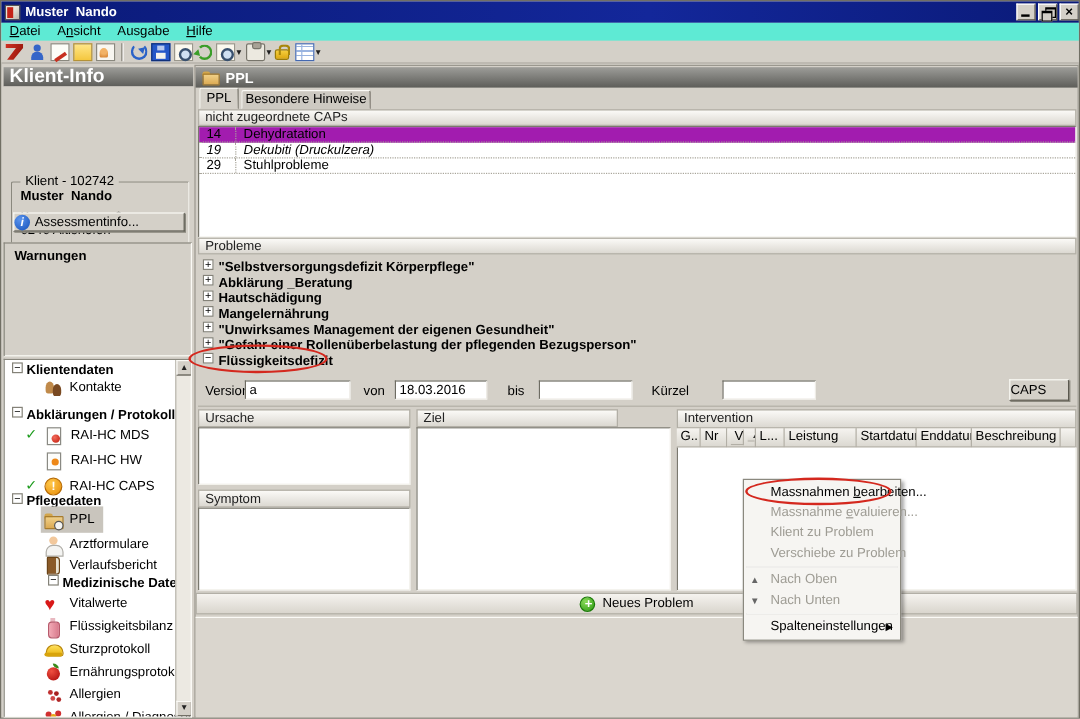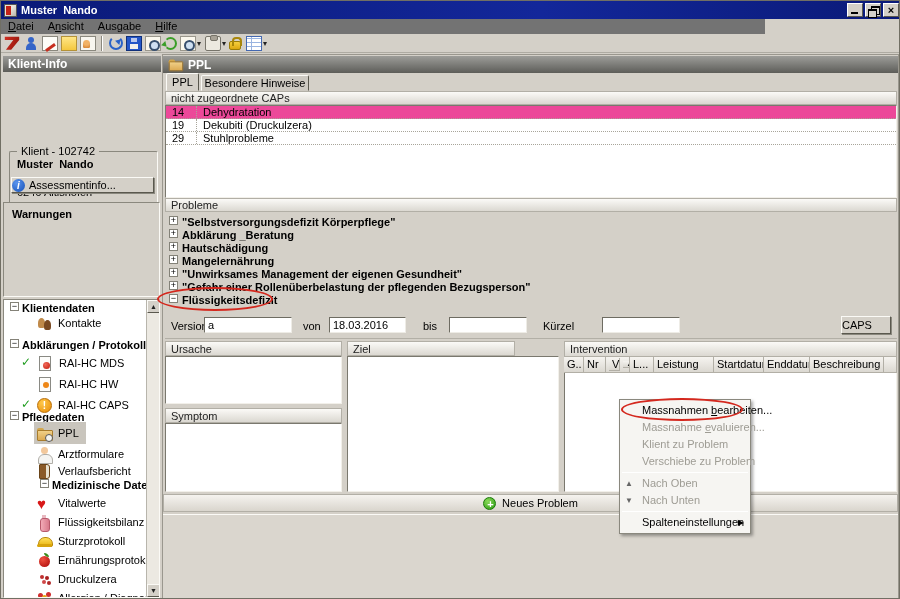--- a/index.html
+++ b/index.html
@@ -17,21 +17,21 @@
   #titlebar .t { color:#fff; font-weight:bold; font-size:11px; white-space:pre; }
   .winbtns { position:absolute; right:2px; top:2px; display:flex; gap:2px; }
   .wbtn { width:16px; height:14px; background:#d4d0c8; border:1px solid; border-color:#fff #5a584e #5a584e #fff;
     position:relative; font-size:9px; line-height:11px; text-align:center; font-weight:bold; }
   .wbtn.min::after { content:""; position:absolute; left:3px; bottom:2px; width:7px; height:2px; background:#000; }
   .wbtn.rest::before { content:""; position:absolute; left:5px; top:2px; width:7px; height:6px; border:1px solid #000; border-top-width:2px; }
   .wbtn.rest::after  { content:""; position:absolute; left:2px; top:5px; width:7px; height:6px; border:1px solid #000; border-top-width:2px; background:#d4d0c8; }
   .wbtn.close { font-size:11px; line-height:12px; }
 
   
-  #menubar { position:absolute; left:0; top:18px; width:764px; height:15px; display:flex; align-items:center; background:#737373; }
+  #menubar { position:absolute; left:0; top:18px; width:900px; height:15px; display:flex; align-items:center; background:#5eead4; }
   #menubar .mitem { padding:0 7px; height:15px; line-height:15px; }
   .hot { text-decoration:underline; }
 
   
   #toolbar { position:absolute; left:0; top:33px; width:900px; height:19px; display:flex; align-items:center; background:#d4d0c8; border-bottom:1px solid #aeaba2; }
   .tbi { width:16px; height:15px; margin-left:3px; position:relative; flex:none; }
   .tbsep { width:2px; height:15px; margin:0 3px 0 5px; border-left:1px solid #8a887e; border-right:1px solid #fff; flex:none; }
   .caret { font-size:8px; color:#222; margin:0 1px 0 1px; line-height:15px; flex:none; }
 
   .i-exit { background:linear-gradient(110deg,#d43024,#8d1408); clip-path:polygon(5% 8%,95% 8%,95% 30%,45% 95%,12% 95%,58% 30%,5% 30%); }
@@ -61,21 +61,21 @@
   
   .hdr-dark { background:linear-gradient(#9d9d99,#5d5d59); color:#fff; font-weight:bold; display:flex; align-items:center; padding-left:5px; }
   .sec-hdr { background:linear-gradient(#fbfaf7,#dbd8d1); border:1px solid #b2afa6; display:flex; align-items:center; padding-left:5px; color:#222; }
   .sunken { background:#fff; border:1px solid; border-color:#7a786e #f2f0ea #f2f0ea #7a786e; }
   .panel-sunken { border:1px solid; border-color:#8a887e #fbfaf6 #fbfaf6 #8a887e; }
   .btn3d { background:#d4d0c8; border:1px solid; border-color:#fbfaf6 #5a584e #5a584e #fbfaf6; box-shadow:1px 1px 0 #8a887e; text-align:left; cursor:default; }
   .inp { background:#fff; border:1px solid; border-color:#6e6c62 #eeece6 #eeece6 #6e6c62; font-family:inherit; font-size:11px; padding:1px 3px; }
   .lbl { line-height:16px; }
 
   
-  #ki-header { left:2px; top:55px; width:158px; height:16px; font-size:12px;text-align:center; }
+  #ki-header { left:2px; top:55px; width:158px; height:16px; font-size:16px;text-align:center; }
   #ki-panel { left:2px; top:71px; width:158px; height:129px; background:#d4d0c8; }
   .groupbox { position:absolute; left:6px; top:79px; width:149px; height:112px; border:1px solid; border-color:#8a887e #fbfaf6 #fbfaf6 #8a887e; border-radius:2px; }
   .groupbox-label { position:absolute; left:14px; top:73px; background:#d4d0c8; padding:0 4px; }
   #warn-panel { left:2px; top:201px; width:157px; height:95px; background:#d4d0c8; }
   #tree-panel { left:2px; top:298px; width:157px; height:299px; background:#fff; overflow:hidden; }
 
   .trow { position:absolute; left:0; white-space:nowrap; }
   .trow.group { left:6px; height:13px; line-height:13px; font-weight:bold; }
   .trow.item { left:30px; height:20px; line-height:20px; }
   .trow.item .wrap { display:inline-flex; align-items:center; gap:6px; padding:1px 7px 1px 3px; }
@@ -301,21 +301,21 @@
     </div>
     <div class="trow item" style="top:249px;">
       <span class="wrap">
           <span class="ti t-apple"></span>
           <span>Ernährungsprotokoll</span>
         </span>
     </div>
     <div class="trow item" style="top:268px;">
       <span class="wrap">
           <span class="ti t-medi"></span>
-          <span>Druckulzera</span>
+          <span>Allergien</span>
         </span>
     </div>
     <div class="trow item" style="top:287px;">
       <span class="wrap">
           <span class="ti t-flower"></span>
           <span>Allergien / Diagnosen ...</span>
         </span>
     </div>
     <div class="sb">
       <span class="sbbtn" style="top:0;">▲</span>
@@ -332,26 +332,26 @@
 
   <div id="tabs" class="abs">
     <span class="tab active" style="left:3px;top:0;width:33px;height:18px;line-height:17px;">PPL</span>
     <span class="tab inactive" style="left:38px;top:2px;width:108px;height:16px;line-height:15px;">Besondere Hinweise</span>
   </div>
 
   <div class="abs sec-hdr" style="left:164px;top:90px;width:732px;height:14px;">
     <span>nicht zugeordnete CAPs</span>
   </div>
   <div class="abs sunken" style="left:164px;top:104px;width:732px;height:93px;">
-    <div class="caps-row" style="top:0;background:#ec4899;">
+    <div class="caps-row" style="top:0;background:#a21caf;">
       <span class="nr">14</span>
         <span class="sep"></span>
         <span class="tx">Dehydratation</span>
     </div>
-    <div class="caps-row" style="top:13px;">
+    <div class="caps-row" style="top:13px;font-style:italic;">
       <span class="nr">19</span>
         <span class="sep"></span>
         <span class="tx">Dekubiti (Druckulzera)</span>
     </div>
     <div class="caps-row" style="top:26px;">
       <span class="nr">29</span>
         <span class="sep"></span>
         <span class="tx">Stuhlprobleme</span>
     </div>
   </div>

